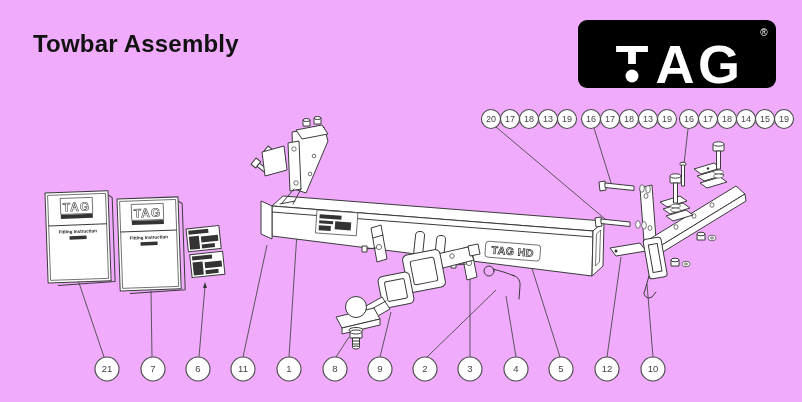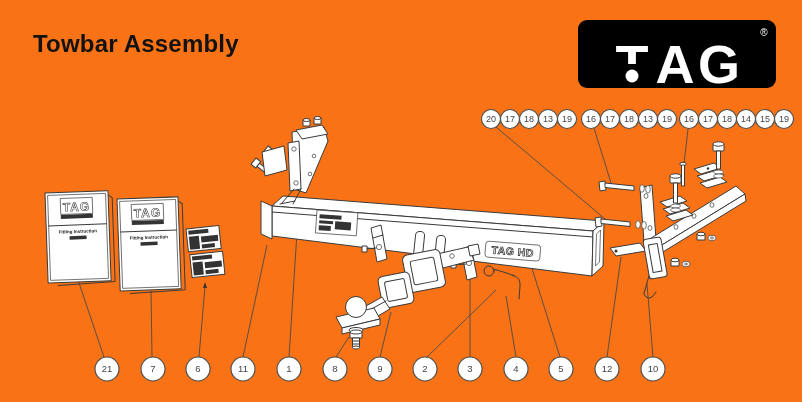--- a/index.html
+++ b/index.html
@@ -1,16 +1,16 @@
 <!DOCTYPE html>
 <html><head>
 <meta charset="utf-8">
 <style>
   html,body{margin:0;padding:0;background:#fff;}
-  .page{position:relative;width:802px;height:402px;background:#f97316;overflow:hidden;
+  .page{position:relative;width:802px;height:402px;background:#f0abfc;overflow:hidden;
         font-family:"Liberation Sans",sans-serif;}
   .title{position:absolute;left:33px;top:30px;font-size:24px;font-weight:bold;color:#121212;
          letter-spacing:.2px;}
   .logo-wrap{position:absolute;left:577px;top:19px;width:200px;height:70px;}
   svg{display:block;}
   .diagram{position:absolute;left:0;top:0;}
   .ln{stroke:#3a3a3a;stroke-width:1;fill:none;stroke-linejoin:round;stroke-linecap:round;}
   .fw{stroke:#3a3a3a;stroke-width:1;fill:#fff;stroke-linejoin:round;}
   .fw2{stroke:#3a3a3a;stroke-width:.7;fill:#fff;stroke-linejoin:round;}
   .fd{fill:#333;stroke:none;}

